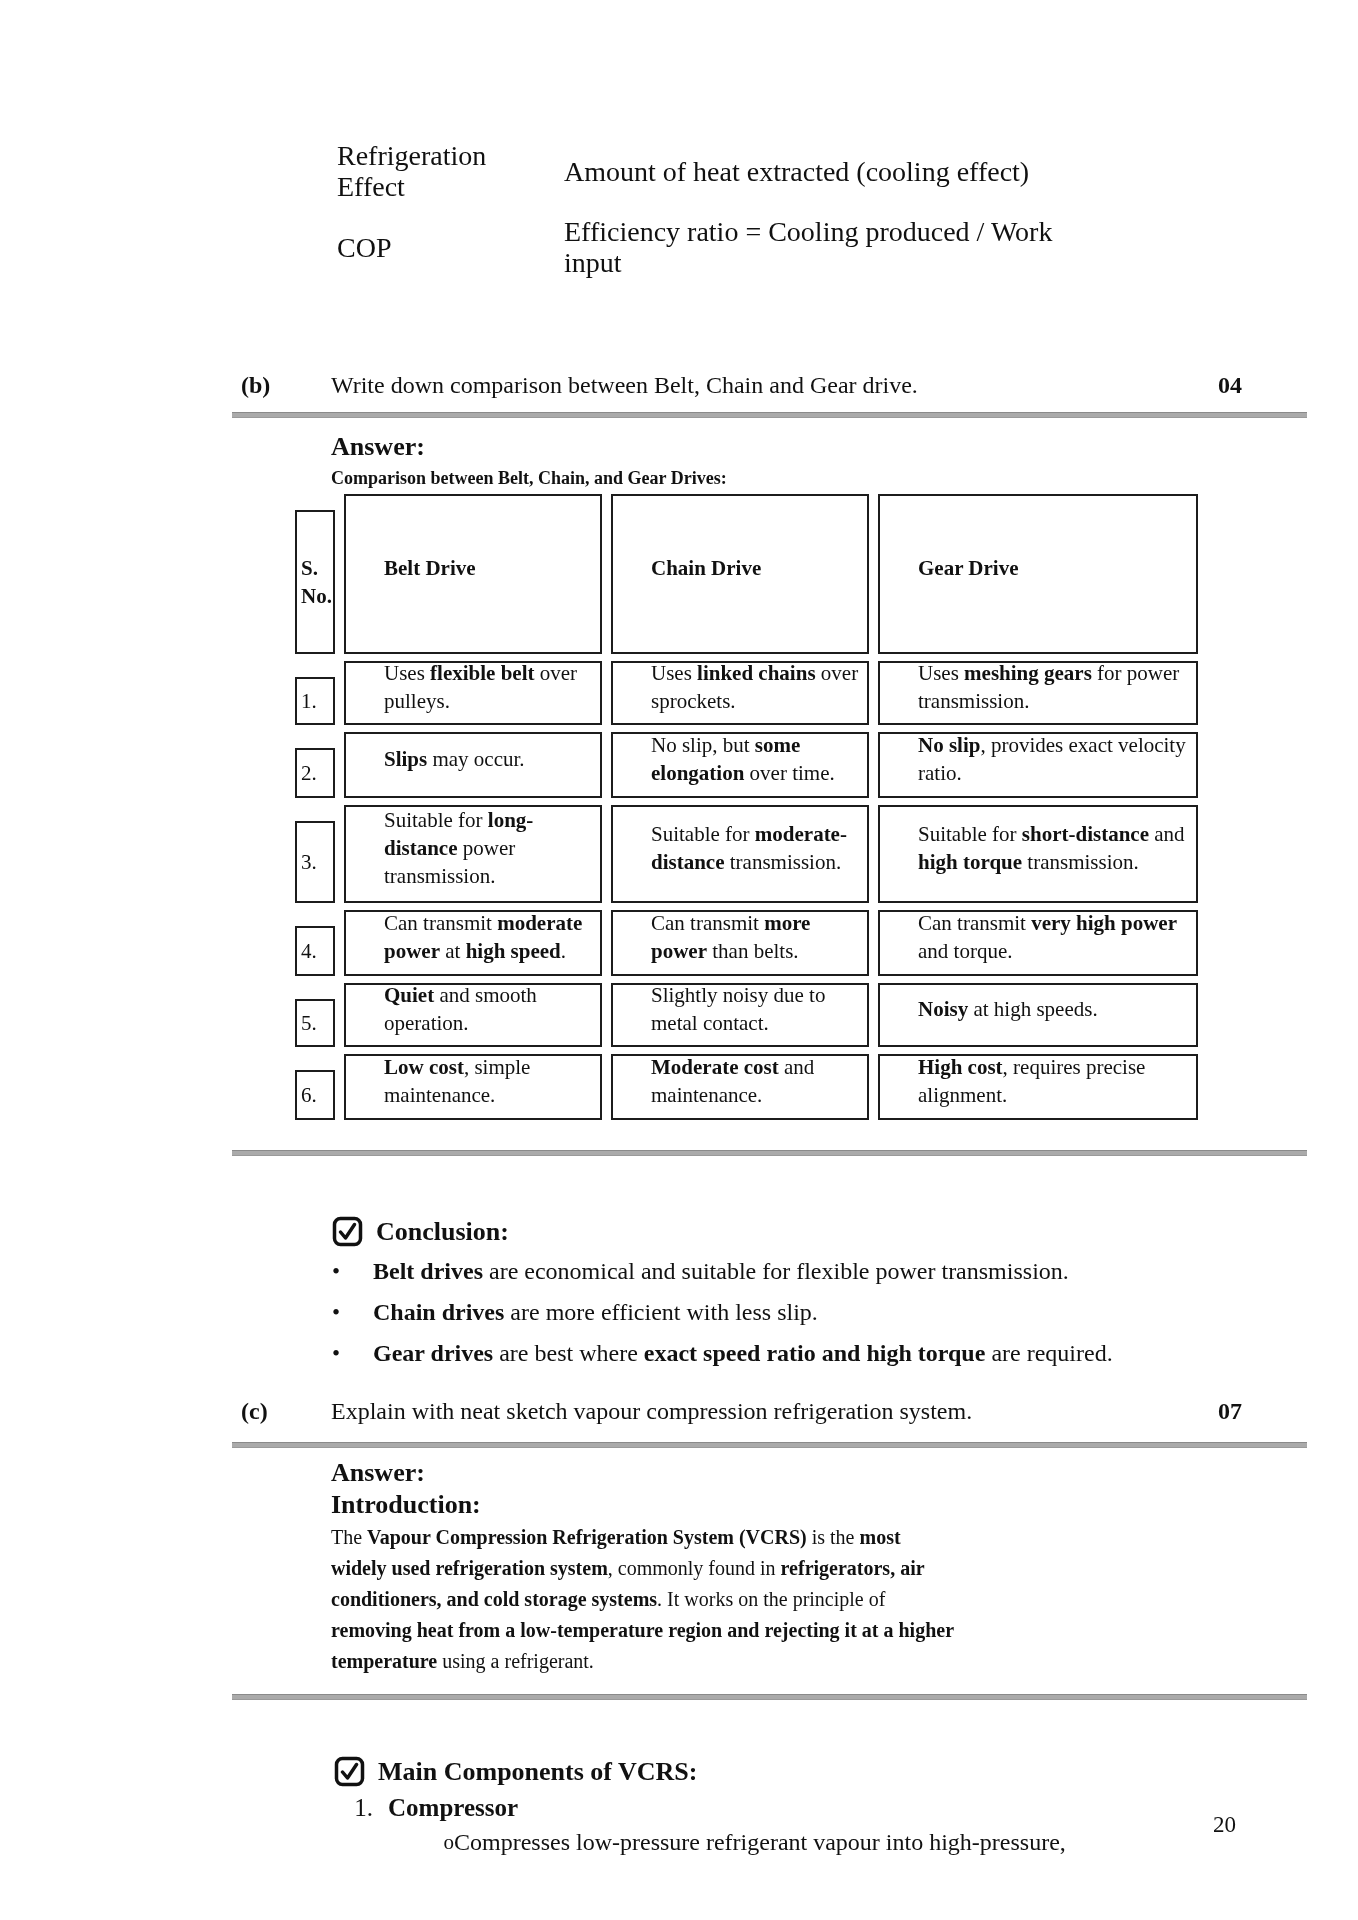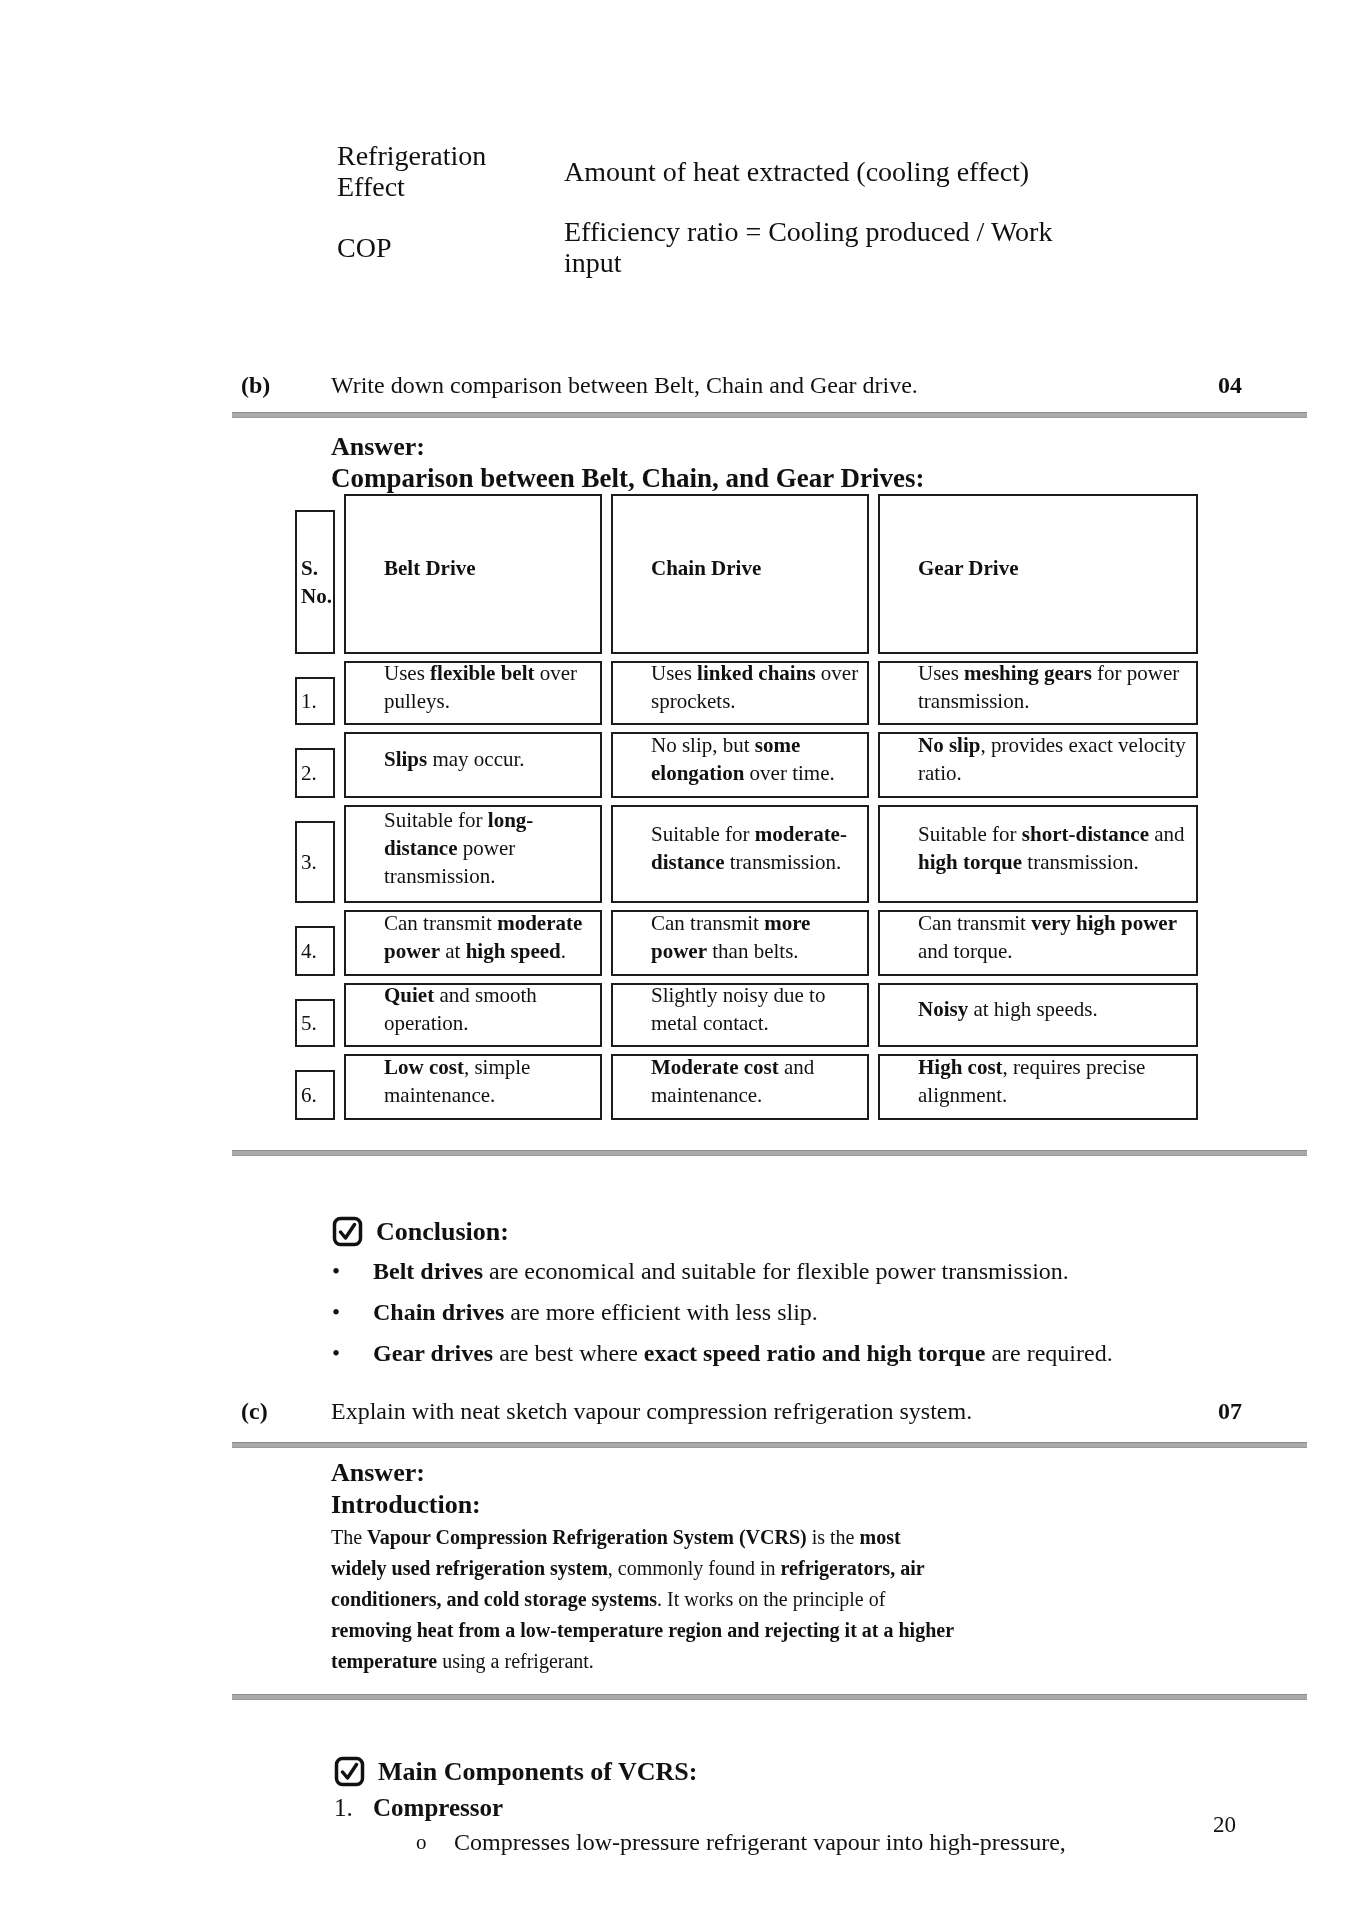--- a/index.html
+++ b/index.html
@@ -33,21 +33,21 @@
 
   
   .divider {
     left: 232px; width: 1075px; height: 4px;
     background: #aaaaaa;
     border-top: 1px solid #8a8a8a;
     border-bottom: 1px solid #9a9a9a;
   }
 
   .h-bold { font-weight: bold; font-size: 26px; line-height: 30px; }
-  #table-title { font-size: 27px; }
+  #table-title { font-size: 18px; }
 
   
   #drive-table {
     left: 295px; top: 494px;
     display: grid;
     grid-template-columns: 40px 258px 258px 320px;
     grid-template-rows: 160px 64px 66px 98px 66px 64px 66px;
     gap: 7px 9px;
   }
   .tcell {
@@ -68,24 +68,24 @@
 
   
   #conclusion-block { left: 332px; top: 1172px; width: 890px; }
   .bullet-row { display: flex; margin-top: 8px; }
   .bullet-marker { width: 41px; flex: 0 0 auto; font-size: 23px; line-height: 33px; }
   .bullet-text { font-size: 24px; line-height: 33px; width: 845px; }
   .bb { font-weight: bold; margin-top: 24px; }
 
   
   #intro-para { left: 331px; top: 1522px; font-size: 20px; line-height: 31px; }
-  #components-block { left: 334px; top: 1712px; }
+  #components-block { left: 334px; top: 1712px; text-align: right; }
   .list-row { display: flex; margin-top: 6px; font-size: 25px; line-height: 30px; }
   .list-num { width: 39px; flex: 0 0 auto; }
-  .list-item-text { font-weight: bold; }
+  .list-item-text { font-weight: bold; margin-left: 15px; }
   .sub-row { display: flex; margin-top: 4px; font-size: 24px; line-height: 30px; }
   .sub-indent { width: 82px; flex: 0 0 auto; }
   .sub-marker { width: 38px; flex: 0 0 auto; font-size: 21px; }
   #page-number { left: 1213px; top: 1812px; font-size: 23px; }
 </style>
 </head>
 <body>
 
 <div id="top-block" class="abs">
   <div class="def-row">

